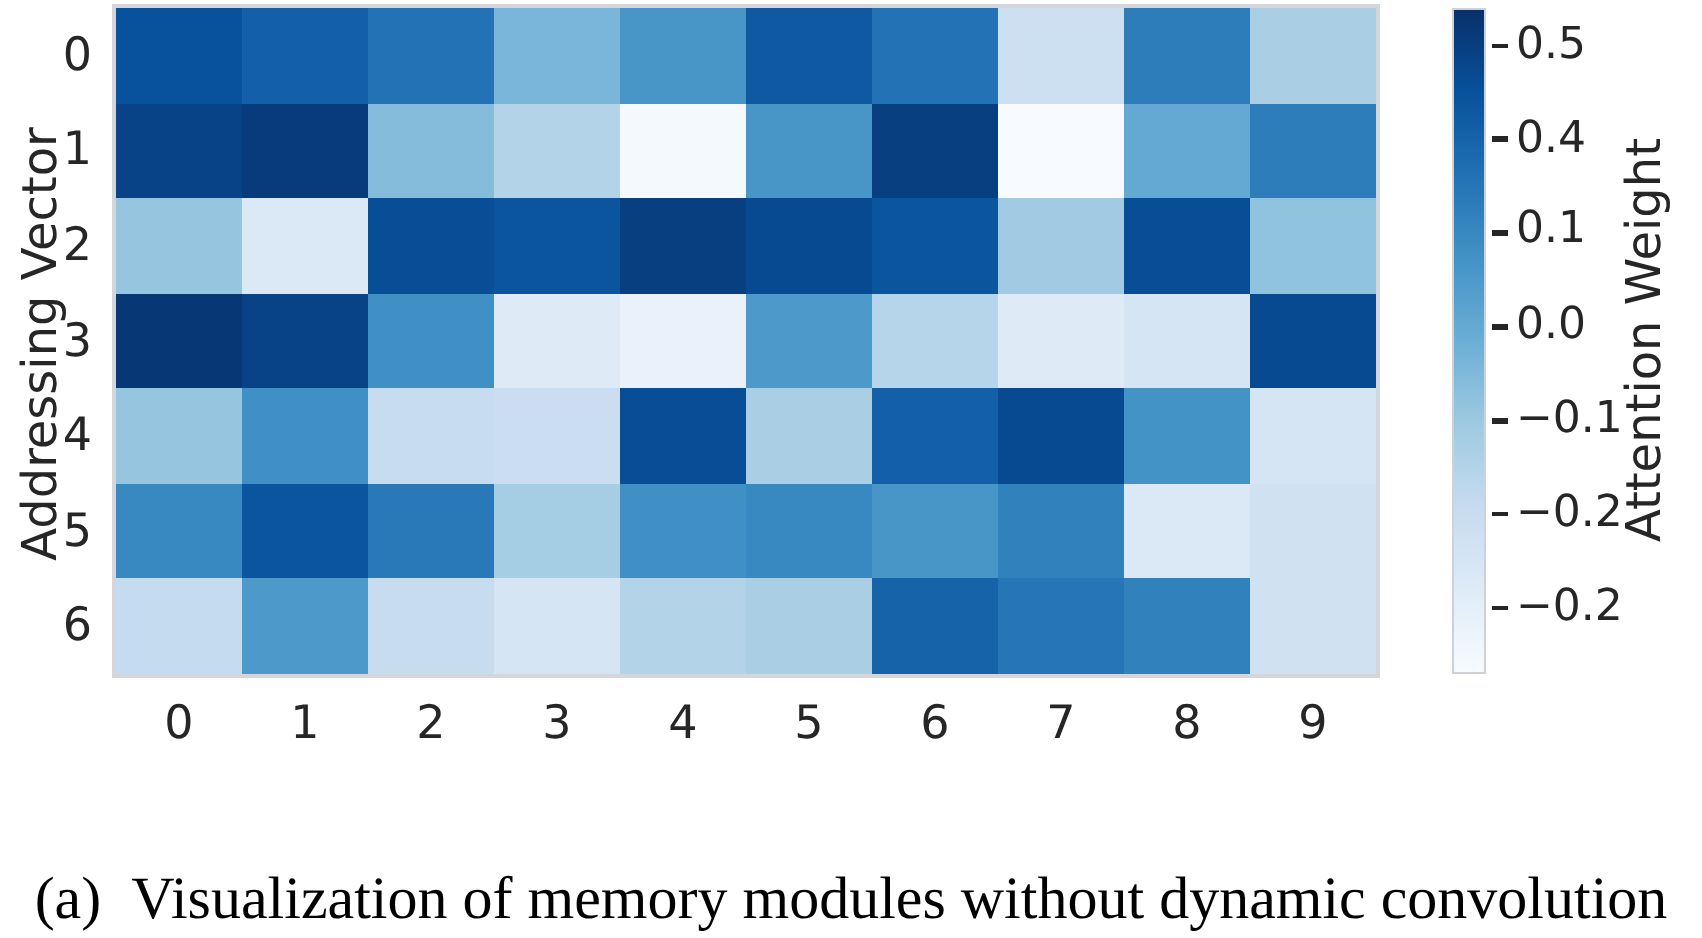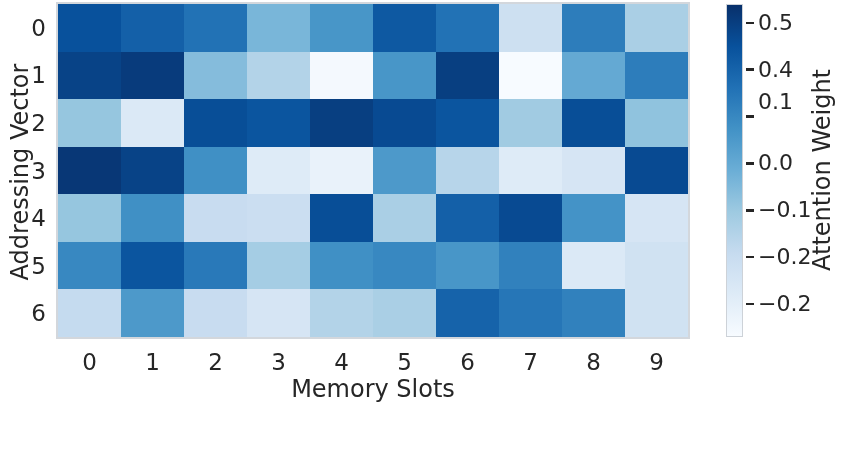--- a/index.html
+++ b/index.html
@@ -153,35 +153,37 @@
       <div class="xtick" style="left: 278.5px;">3</div>
       <div class="xtick" style="left: 341.5px;">4</div>
       <div class="xtick" style="left: 404.5px;">5</div>
       <div class="xtick" style="left: 467.5px;">6</div>
       <div class="xtick" style="left: 530.5px;">7</div>
       <div class="xtick" style="left: 593.5px;">8</div>
       <div class="xtick" style="left: 656.5px;">9</div>
     </div>
 
   <div class="ylabel">Addressing Vector</div>
-  <div class="xlabel">Memory Slots</div>
 
   <div class="colorbar" id="colorbar" style="background: linear-gradient(rgb(8, 48, 107) 0%, rgb(8, 81, 156) 12.5%, rgb(33, 113, 181) 25%, rgb(66, 146, 198) 37.5%, rgb(107, 174, 214) 50%, rgb(158, 202, 225) 62.5%, rgb(198, 219, 239) 75%, rgb(222, 235, 247) 87.5%, rgb(247, 251, 255) 100%);"></div>
   <div id="cbarticks">
       <div class="cbar-tick" style="top: 21.5606px;"></div>
       <div class="cbar-ticklabel" style="top: 9.76056px;">0.5</div>
       <div class="cbar-tick" style="top: 68.462px;"></div>
       <div class="cbar-ticklabel" style="top: 56.662px;">0.4</div>
       <div class="cbar-tick" style="top: 115.363px;"></div>
-      <div class="cbar-ticklabel" style="top: 89px;">0.1</div>
+      <div class="cbar-ticklabel" style="top: 102px;">0.1</div>
       <div class="cbar-tick" style="top: 162.265px;"></div>
       <div class="cbar-ticklabel" style="top: 150.465px;">0.0</div>
       <div class="cbar-tick" style="top: 209.166px;"></div>
       <div class="cbar-ticklabel" style="top: 197.366px;">−0.1</div>
       <div class="cbar-tick" style="top: 256.068px;"></div>
       <div class="cbar-ticklabel" style="top: 244.268px;">−0.2</div>
       <div class="cbar-tick" style="top: 302.969px;"></div>
       <div class="cbar-ticklabel" style="top: 291.169px;">−0.2</div>
     </div>
   <div class="cbar-label">Attention Weight</div>
 
+  <div class="caption">
+    <span class="cap-label">(a)</span><span>Visualization of memory modules without dynamic convolution</span>
+  </div>
 
 </div>
 
 </body></html>

